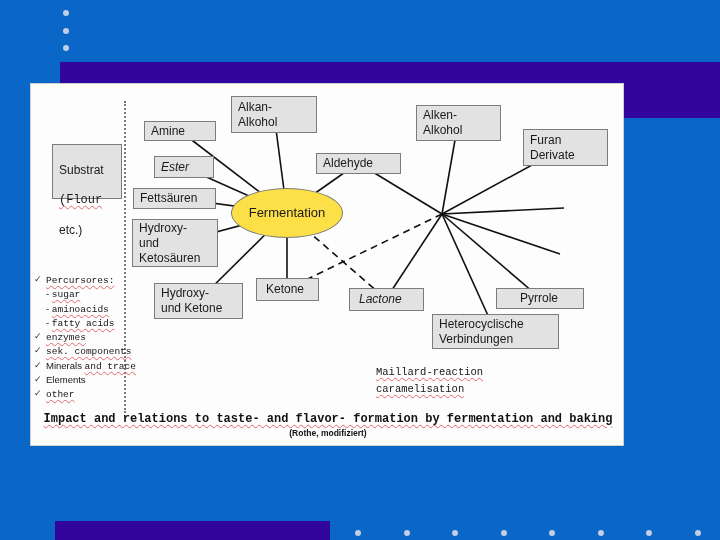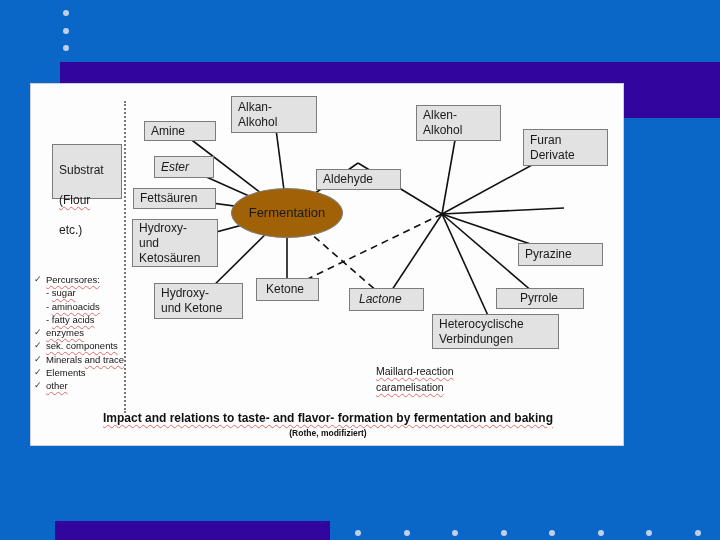--- a/index.html
+++ b/index.html
@@ -17,28 +17,28 @@
   
   .panel{left:30px;top:83px;width:594px;height:363px;background:#FDFDFD;border:1px solid #CFCFCF;}
   .panel svg{position:absolute;left:0;top:0;}
   
   .node{
     position:absolute;box-sizing:border-box;background:#E2E2E2;border:1px solid #7C7C7C;
     display:flex;align-items:center;padding-left:6px;
     font-size:12px;line-height:15px;color:#1A1A1A;white-space:pre-line;
   }
   .oval{
-    position:absolute;box-sizing:border-box;background:#a16207;border:1px solid #7C7C7C;
+    position:absolute;box-sizing:border-box;background:#fde047;border:1px solid #7C7C7C;
     border-radius:50%;display:flex;align-items:center;justify-content:center;text-align:center;
     font-size:13px;line-height:16px;color:#1A1A1A;white-space:pre-line;
   }
   .sep{left:93px;top:17px;height:312px;width:0;border-left:2px dotted #777;}
   .sq{
     text-decoration-line:underline;text-decoration-style:wavy;
-    text-decoration-color:#E06A6A;text-decoration-thickness:1px;text-underline-offset:2px;
+    text-decoration-color:#E06A6A;text-decoration-thickness:1px;text-underline-offset:2px;font-family:Liberation Mono, monospace;
   }
   
   .plist{left:3px;top:189px;width:130px;font-size:9.5px;line-height:13.3px;color:#141414;}
   .plist .row{position:relative;padding-left:12px;white-space:nowrap;}
   .plist .chk{position:absolute;left:0;top:0;color:#333;font-size:9px;}
   
   .ann{font-size:10.5px;line-height:16px;color:#141414;white-space:nowrap;}
   .cap{
     left:0;top:327px;width:594px;text-align:center;
     font-size:12px;font-weight:bold;color:#111;
@@ -104,32 +104,30 @@
   <div class="node" style="left:101px;top:135px;width:86px;height:48px;">
     <span>Hydroxy-
 und
 Ketosäuren</span></div>
   <div class="node" style="left:123px;top:199px;width:89px;height:36px;">
     <span>Hydroxy-
 und Ketone</span></div>
   <div class="node" style="left:200px;top:12px;width:86px;height:37px;">
     <span>Alkan-
 Alkohol</span></div>
-  <div class="node" style="left:285px;top:69px;width:85px;height:21px;margin-top:16px;">
+  <div class="node" style="left:285px;top:69px;width:85px;height:21px;">
     <span>Aldehyde</span></div>
   <div class="node" style="left:225px;top:194px;width:63px;height:23px;padding-left:9px;">
     <span>Ketone</span></div>
   <div class="node" style="left:385px;top:21px;width:85px;height:36px;">
     <span>Alken-
 Alkohol</span></div>
   <div class="node" style="left:492px;top:45px;width:85px;height:37px;">
     <span>Furan
 Derivate</span></div>
-  <div class="node" style="left:487px;top:159px;width:85px;height:23px;">
-    <span>Pyrazine</span></div>
   <div class="node" style="left:465px;top:204px;width:88px;height:21px;padding-left:23px;">
     <span>Pyrrole</span></div>
   <div class="node" style="left:401px;top:230px;width:127px;height:35px;">
     <span>Heterocyclische
 Verbindungen</span></div>
   <div class="node" style="left:318px;top:204px;width:75px;height:23px;padding-left:9px;font-style:italic;">
     <span>Lactone</span></div>
 
   <div class="oval" style="left:200px;top:104px;width:112px;height:50px;">
     <span>Fermentation</span></div>

